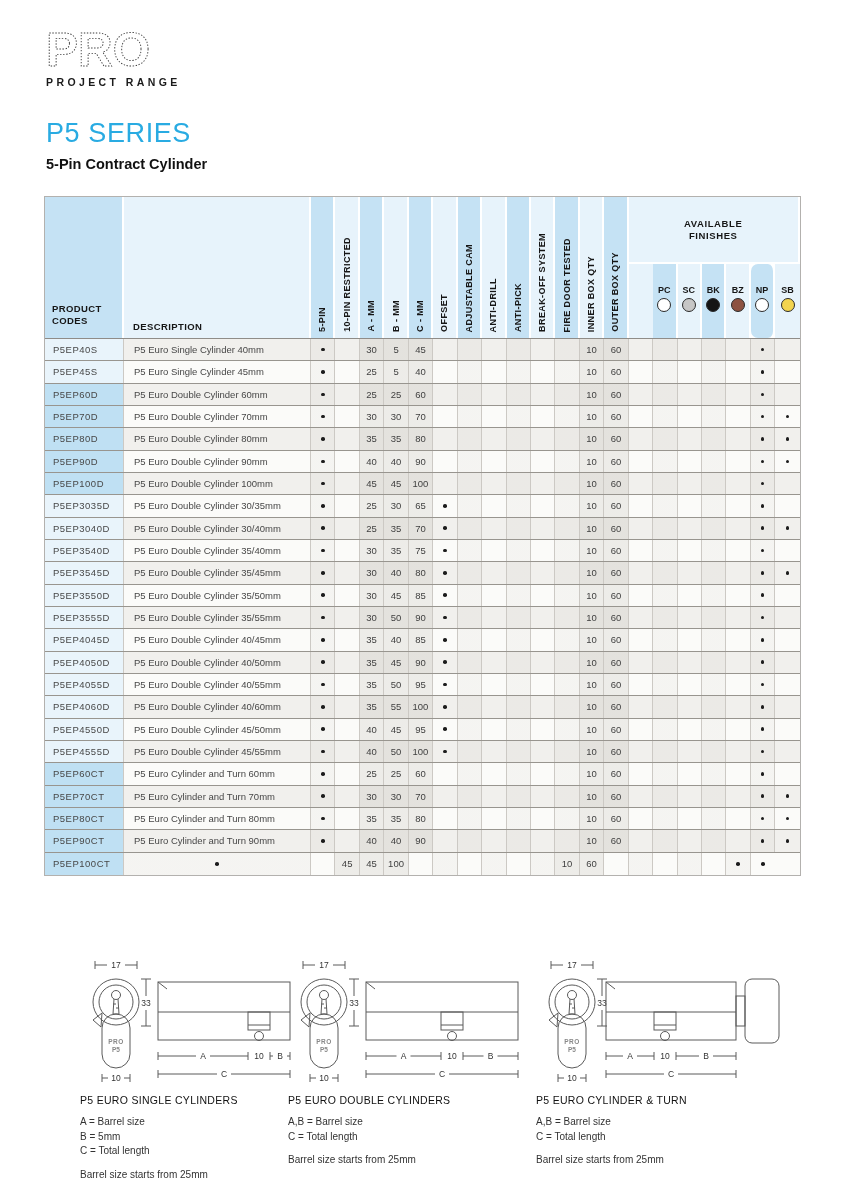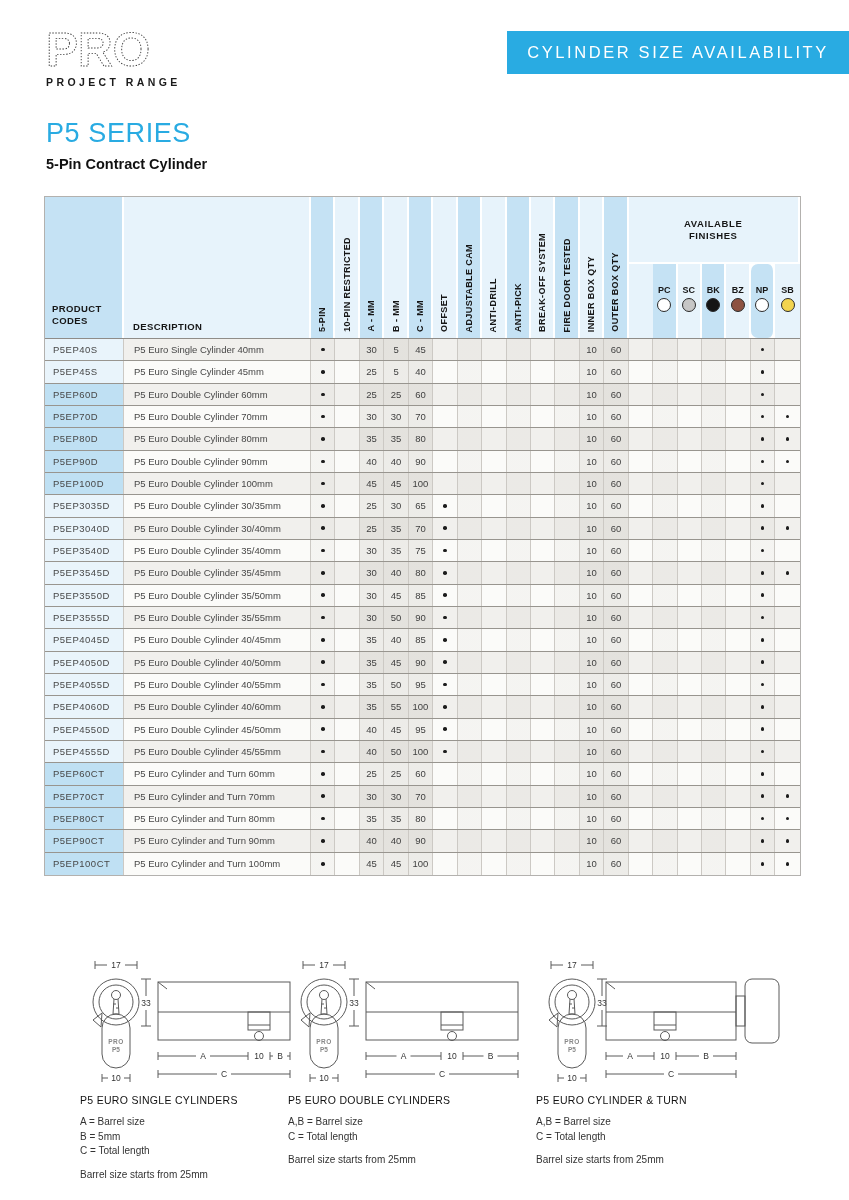--- a/index.html
+++ b/index.html
@@ -73,23 +73,20 @@
 
 <div class="page">
 
   <div class="logo">
     <svg width="130" height="50" viewBox="0 0 130 50">
       <text x="0" y="42" font-family="Liberation Sans, sans-serif" font-size="48" font-weight="bold" fill="none" stroke="#3a3a3a" stroke-width="0.9" stroke-dasharray="1.4,1.6">PRO</text>
     </svg>
     <div class="logo-tagline">PROJECT RANGE</div>
   </div>
 
-  <div class="banner">
-    <span>CYLINDER SIZE AVAILABILITY</span>
-  </div>
 
   <h1 class="page-title">P5 SERIES</h1>
   <h2 class="page-subtitle">5-Pin Contract Cylinder</h2>
 
   <div class="tbl">
     <div class="thead" id="thead">
       <div class="hc full hd code-h">
         <span class="h-label">PRODUCT CODES</span>
       </div>
       <div class="hc full hl desc-h">
@@ -847,21 +844,20 @@
           <div class="bc"></div>
           <div class="bc t2">
             <span class="dot"></span>
           </div>
           <div class="bc">
             <span class="dot"></span>
           </div>
         </div>
         <div class="brow even">
           <div class="bc codec grp-med">P5EP100CT</div>
-          <div class="bc descc">P5 Euro Cylinder and Turn 100mm</div>
           <div class="bc t2">
             <span class="dot"></span>
           </div>
           <div class="bc"></div>
           <div class="bc t1">45</div>
           <div class="bc t1">45</div>
           <div class="bc t1">100</div>
           <div class="bc"></div>
           <div class="bc t2"></div>
           <div class="bc"></div>

